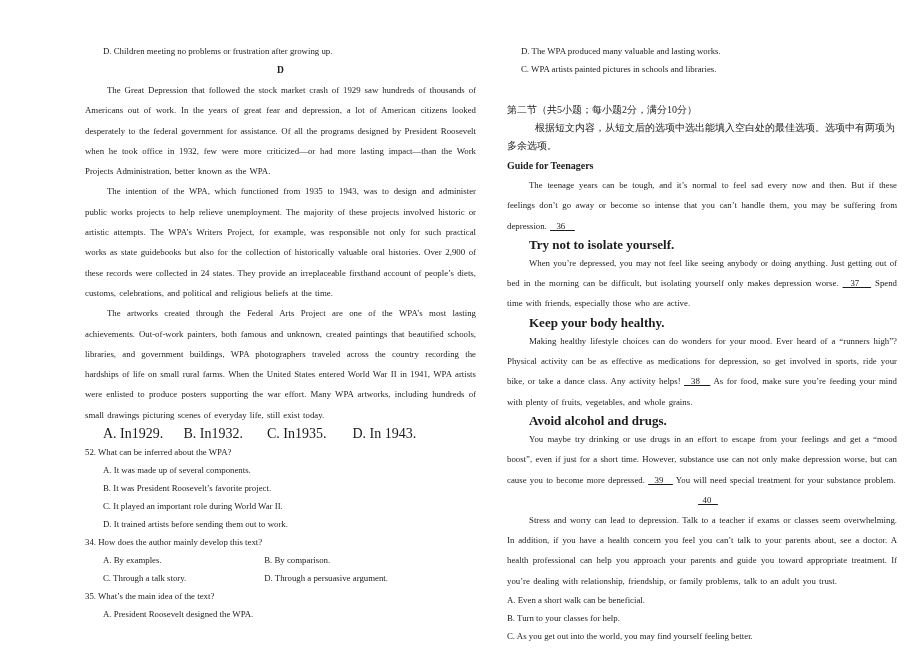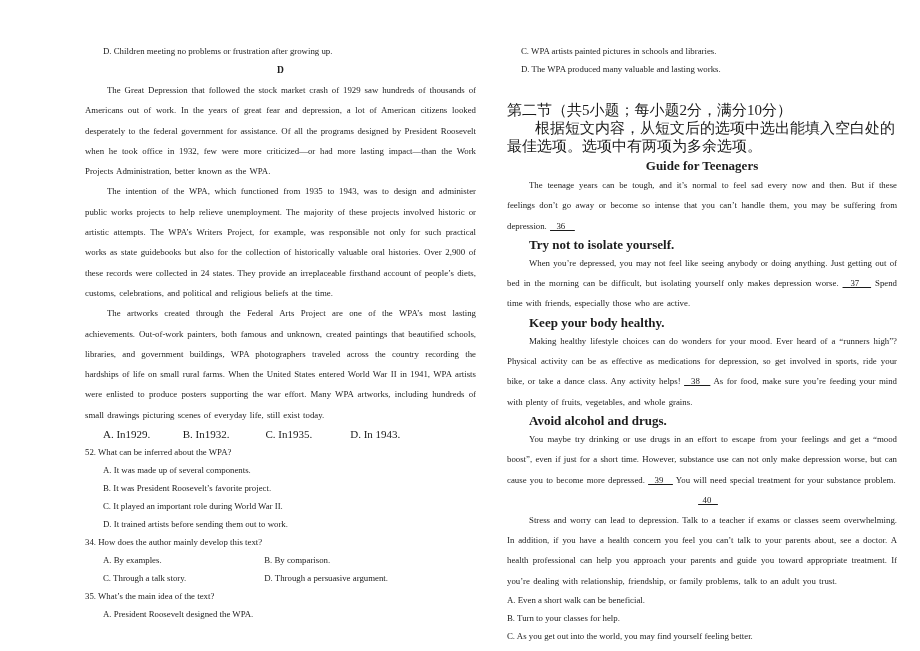--- a/index.html
+++ b/index.html
@@ -43,46 +43,46 @@
     word-spacing: 1px;
   }
   .section-heading {
     font-size: 9.5px;
     font-weight: bold;
     text-align: center;
     line-height: 20px;
     margin: 0;
   }
   .passage-title {
-    font-size: 13px;
+    font-size: 10px;
     font-weight: bold;
-    text-align: center;
+    text-align: left;
     line-height: 18px;
     margin: 0;
   }
   .subhead {
     font-size: 13px;
     font-weight: bold;
     line-height: 17px;
     padding-left: 22px;
     margin: 0;
   }
   .cn {
-    font-size: 15px;
+    font-size: 10px;
     line-height: 18px;
     margin: 0;
   }
   .cn-section { margin-top: 23px; }
   .cn-instruction { text-indent: 28px; }
 
   .q-block { margin: 0; }
 
   
   .opt-row {
-    font-size: 11px;
+    font-size: 14px;
     line-height: 18px;
     padding-left: 18px;
     white-space: nowrap;
   }
   .opt-row .cell { display: inline-block; }
   .opt-row .w1 { width: 77px; }
   .opt-row .w2 { width: 80px; }
   .opt-row .w3 { width: 82px; }
 
   
@@ -152,22 +152,22 @@
     </div>
 
     <div class="q-block">
       <div class="qline">35. What’s the main idea of the text?</div>
       <div class="qline opt-indent">A. President Roosevelt designed the WPA.</div>
     </div>
   </div>
 
   <div class="col col-right">
 
+    <div class="qline opt-indent2">D. The WPA produced many valuable and lasting works.</div>
     <div class="qline opt-indent2">C. WPA artists painted pictures in schools and libraries.</div>
-    <div class="qline opt-indent2">D. The WPA produced many valuable and lasting works.</div>
 
     <div class="cn cn-section">第二节（共5小题；每小题2分，满分10分）</div>
     <div class="cn cn-instruction">根据短文内容，从短文后的选项中选出能填入空白处的最佳选项。选项中有两项为多余选项。</div>
 
     <div class="gap-sm"></div>
 
     <div class="passage-title">Guide for Teenagers</div>
 
     <p class="para">The teenage years can be tough, and it’s normal to feel sad every now and then. But if these feelings don’t go away or become so intense that you can’t handle them, you may be suffering from depression. <span class="blank">&nbsp;&nbsp;36&nbsp;&nbsp;&nbsp;</span></p>
 

